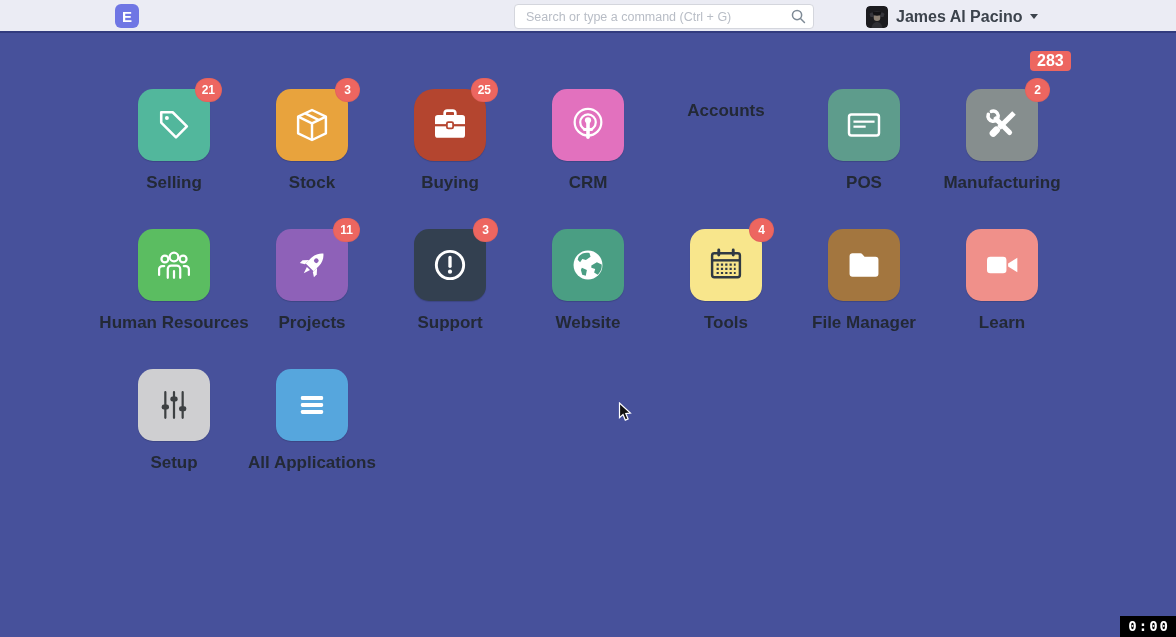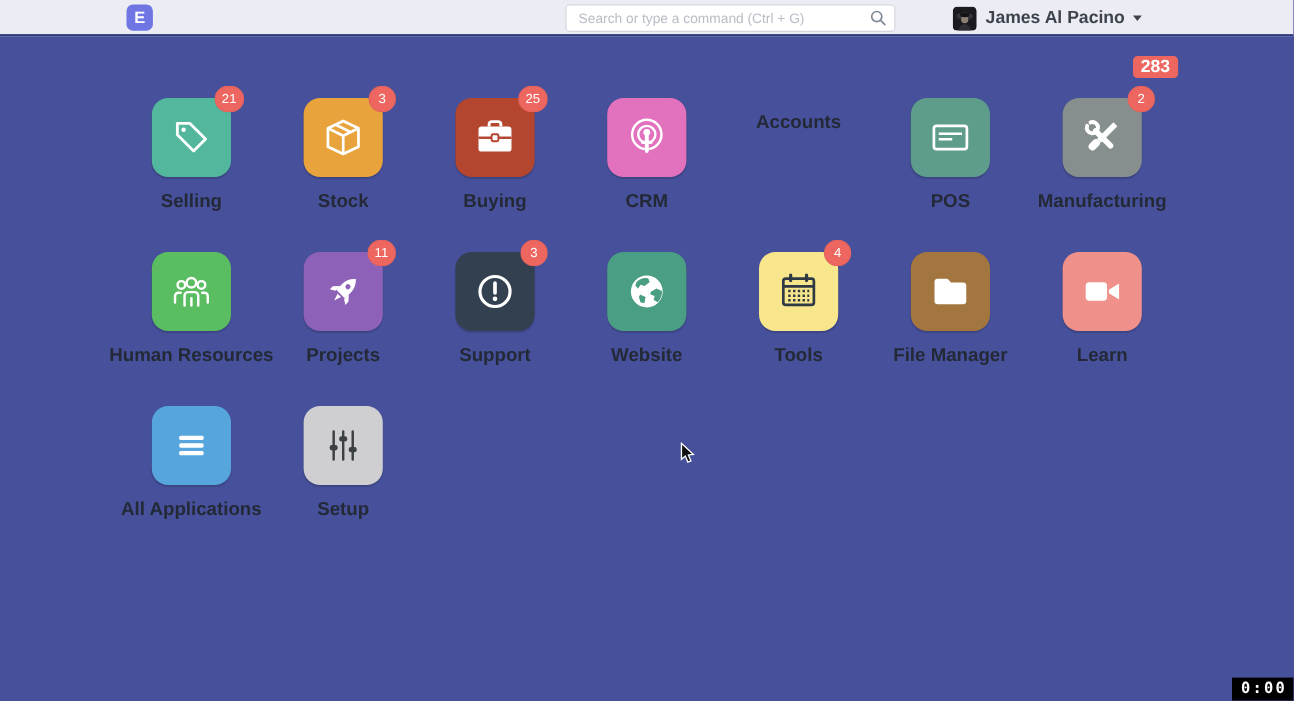--- a/index.html
+++ b/index.html
@@ -68,21 +68,21 @@
   .tile-icon {
     width:72px; height:72px; border-radius:15px; position:relative;
     display:flex; align-items:center; justify-content:center;
     cursor:pointer; box-shadow:0 1px 1px rgba(0,0,0,0.15);
   }
   .tile-icon svg { width:40px; height:40px; display:block; }
   .badge {
     position:absolute; top:-11px; right:-12px;
     height:24px; min-width:25px; border-radius:12px; padding:0 6px;
     display:flex; align-items:center; justify-content:center;
-    color:#fff; font-size:12px; font-weight:normal;
+    color:#fff; font-size:12px; font-weight:bold;
     border:1px solid rgba(0,0,0,0.04);
   }
   .tile-label {
     margin-top:12px; font-size:17px; font-weight:bold; color:#232936;
     text-align:center; white-space:nowrap; cursor:pointer;
   }
 
   
   .timer {
     position:absolute; right:0; bottom:0;
@@ -149,21 +149,21 @@
             <path d="M18 16.5 V31.5"></path>
             <path d="M11.8 7.6 L24.2 13.6"></path>
           </svg>
         </span>
       <span class="badge" style="background: rgb(237, 102, 96);">3</span>
     </div>
     <div class="tile-label">Stock</div>
   </div>
 
   <div class="tile">
-    <div class="tile-icon" style="background: rgb(180, 69, 47);">
+    <div class="tile-icon" style="background: rgb(180, 69, 47); border-radius: 20px;">
       <span class="glyph">
           <svg viewBox="0 0 36 36">
             <path d="M13.2 9V7.2a2.2 2.2 0 0 1 2.2-2.2h5.2a2.2 2.2 0 0 1 2.2 2.2V9" fill="none" stroke="#fff" stroke-width="2.4"></path>
             <rect x="4.5" y="9" width="27" height="20.5" rx="2.6" fill="#fff"></rect>
             <rect x="4.5" y="17.2" width="27" height="2" fill="#b4452f"></rect>
             <rect x="15.2" y="15.4" width="5.6" height="5.6" rx="1.2" fill="#fff" stroke="#b4452f" stroke-width="1.6"></rect>
           </svg>
         </span>
       <span class="badge" style="background: rgb(237, 102, 96);">25</span>
     </div>
@@ -320,51 +320,51 @@
             <rect x="4.5" y="10.5" width="17.5" height="15" rx="3" fill="#fff"></rect>
             <path d="M23.5 16.6l8.3-5.1v13l-8.3-5.1z" fill="#fff"></path>
           </svg>
         </span>
 
     </div>
     <div class="tile-label">Learn</div>
   </div>
 
   <div class="tile">
-    <div class="tile-icon" style="background: rgb(86, 166, 221);">
-      <span class="glyph">
-          <svg viewBox="0 0 36 36" fill="#fff">
-            <rect x="8" y="10" width="20" height="3.6" rx="1.3"></rect>
-            <rect x="8" y="16.2" width="20" height="3.6" rx="1.3"></rect>
-            <rect x="8" y="22.4" width="20" height="3.6" rx="1.3"></rect>
-          </svg>
-        </span>
-
-    </div>
-    <div class="tile-label">All Applications</div>
-  </div>
-
-  <div class="tile">
     <div class="tile-icon" style="background: rgb(207, 207, 209);">
       <span class="glyph">
           <svg viewBox="0 0 36 36">
             <g stroke="#3d4042" stroke-width="2" stroke-linecap="round">
               <path d="M10.2 6.5v23M18 6.5v23M25.8 6.5v23"></path>
             </g>
             <g fill="#3d4042">
               <rect x="6.9" y="17.6" width="6.6" height="4.4" rx="2"></rect>
               <rect x="14.7" y="10.4" width="6.6" height="4.4" rx="2"></rect>
               <rect x="22.5" y="19.2" width="6.6" height="4.4" rx="2"></rect>
             </g>
           </svg>
         </span>
 
     </div>
     <div class="tile-label">Setup</div>
   </div>
+
+  <div class="tile">
+    <div class="tile-icon" style="background: rgb(86, 166, 221);">
+      <span class="glyph">
+          <svg viewBox="0 0 36 36" fill="#fff">
+            <rect x="8" y="10" width="20" height="3.6" rx="1.3"></rect>
+            <rect x="8" y="16.2" width="20" height="3.6" rx="1.3"></rect>
+            <rect x="8" y="22.4" width="20" height="3.6" rx="1.3"></rect>
+          </svg>
+        </span>
+
+    </div>
+    <div class="tile-label">All Applications</div>
+  </div>
 </div>
 
 <div class="timer">0:00</div>
 
 <span class="mouse-cursor">
   <svg width="16" height="22" viewBox="0 0 16 22">
     <path d="M1.5 1l0 14.6 3.5-3 2.3 5.5 2.8-1.2-2.3-5.3 4.6-.5z" fill="#111" stroke="#fff" stroke-width="1.2"></path>
   </svg>
 </span>
 

